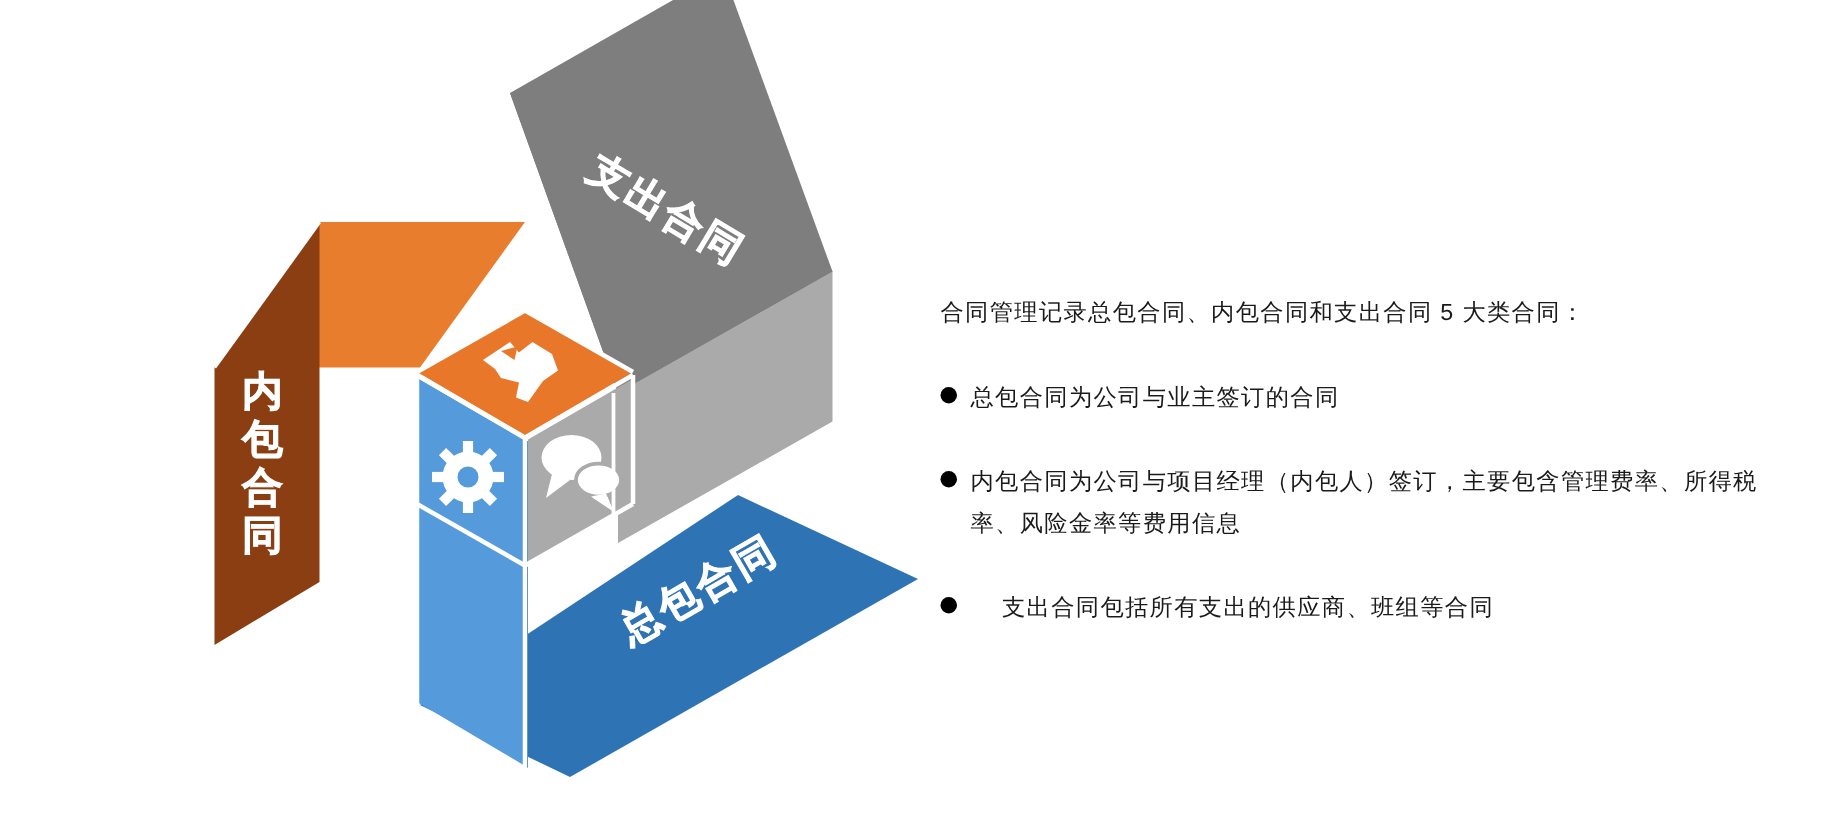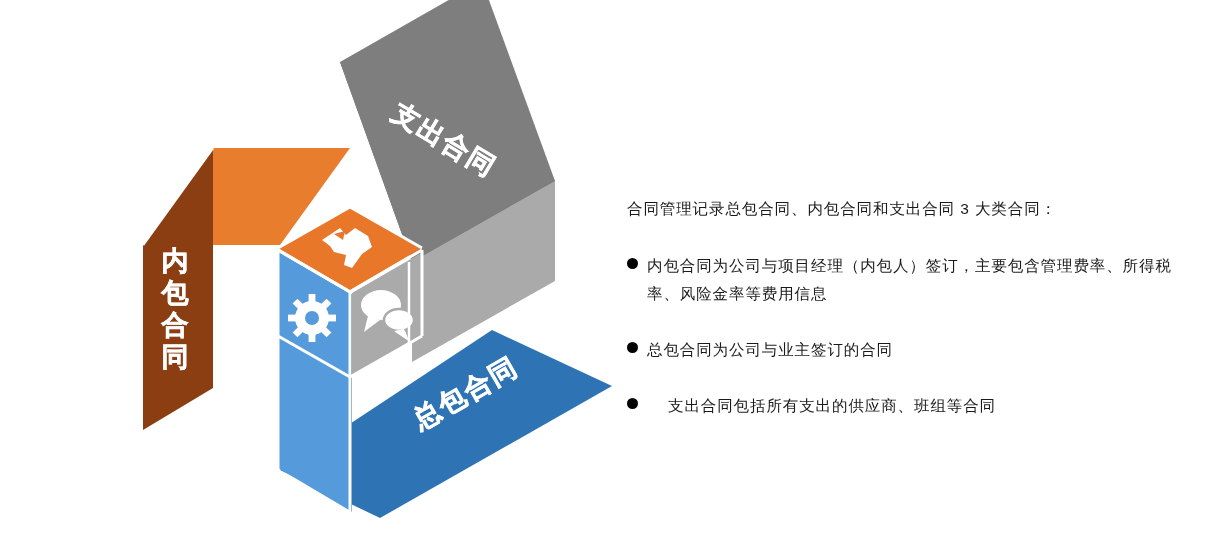--- a/index.html
+++ b/index.html
@@ -188,31 +188,31 @@
       <g stroke="#FFFFFF" stroke-width="2.5" fill="none">
         <line x1="143" y1="245" x2="213" y2="148"></line>
         <line x1="409" y1="262" x2="409" y2="364"></line>
       </g>
 
     </svg>
   </div>
 
   <div id="text-col">
 
-    <p class="intro-line">合同管理记录总包合同、内包合同和支出合同 3 大类合同：</p>
+    <p class="intro-line">合同管理记录总包合同、内包合同和支出合同 5 大类合同：</p>
+
+    <div class="bullet-row">
+      <span class="bullet-dot"></span>
+      <span class="bullet-text">总包合同为公司与业主签订的合同</span>
+    </div>
 
     <div class="bullet-row">
       <span class="bullet-dot"></span>
       <span class="bullet-text">内包合同为公司与项目经理（内包人）签订，主要包含管理费率、所得税率、风险金率等费用信息</span>
     </div>
 
     <div class="bullet-row">
       <span class="bullet-dot"></span>
-      <span class="bullet-text">总包合同为公司与业主签订的合同</span>
-    </div>
-
-    <div class="bullet-row">
-      <span class="bullet-dot"></span>
       <span class="bullet-text">支出合同包括所有支出的供应商、班组等合同</span>
     </div>
 
   </div>
 </div>
 
 </body></html>

